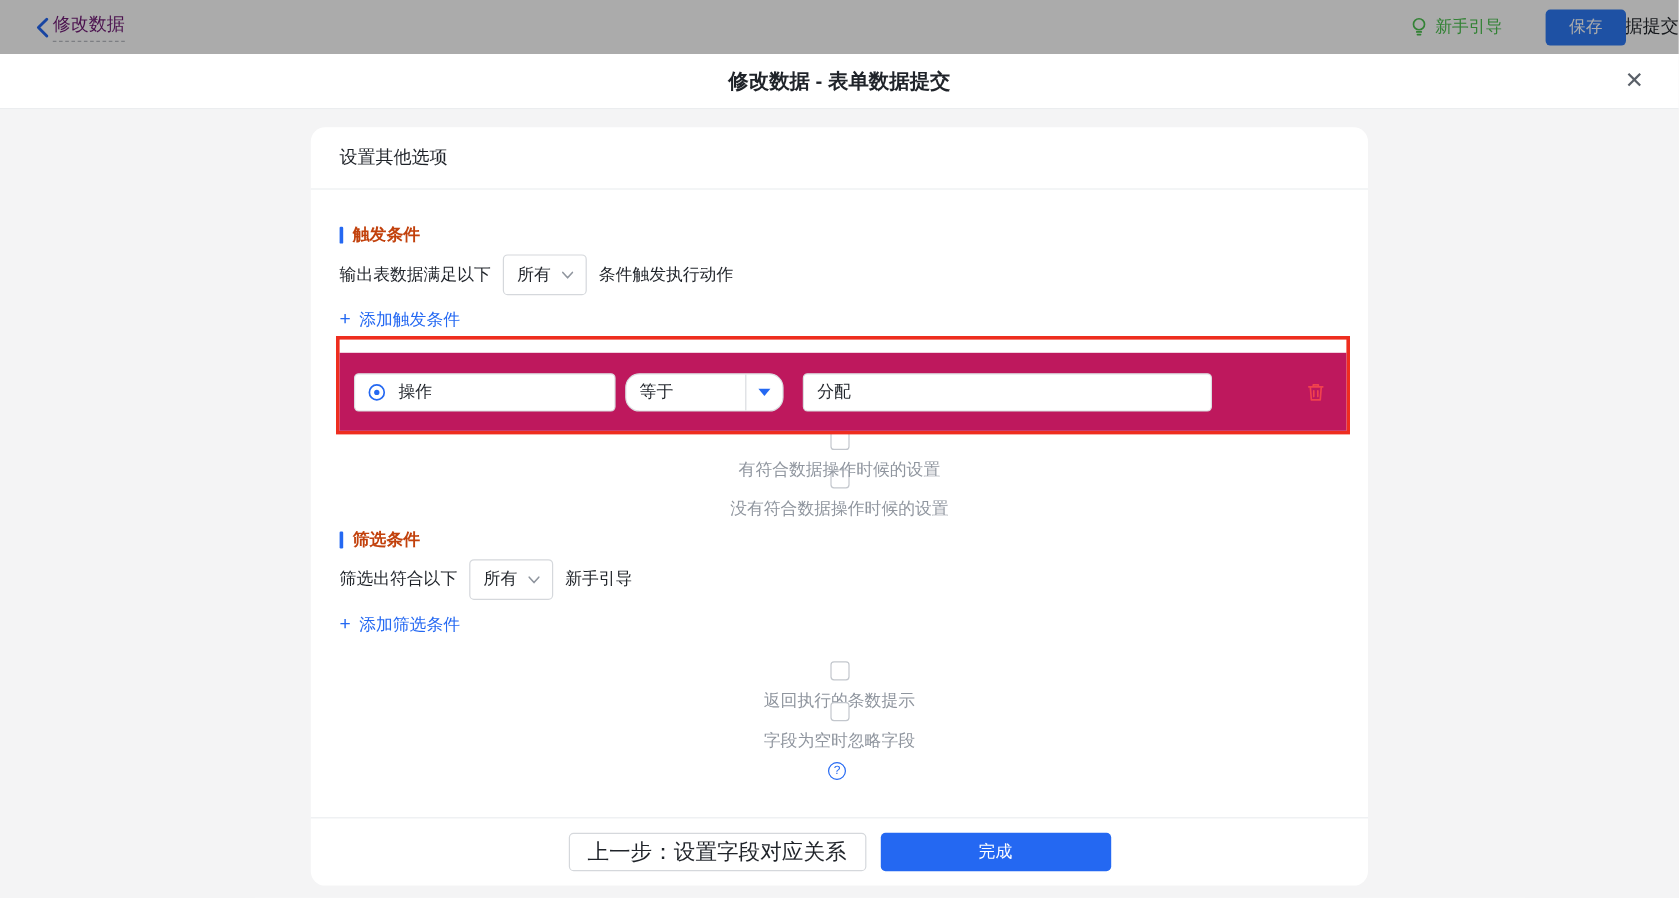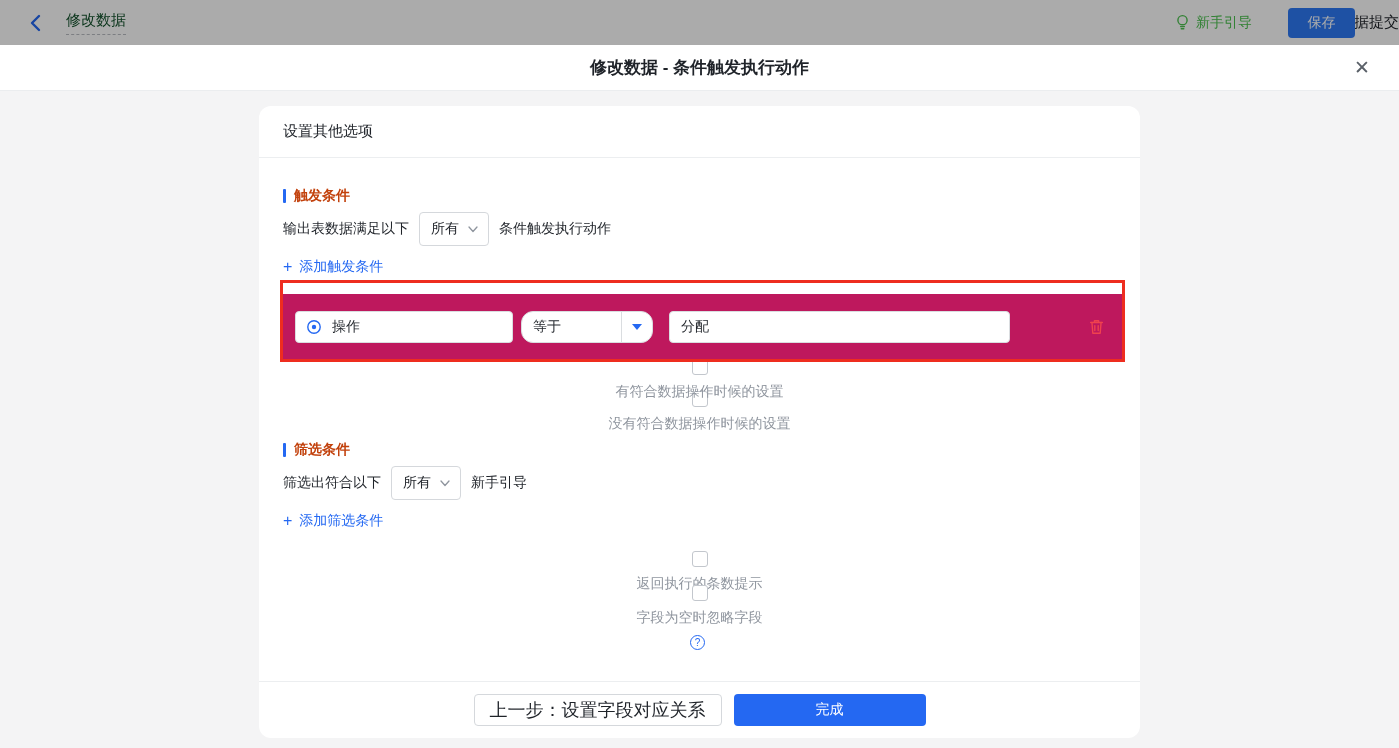--- a/index.html
+++ b/index.html
@@ -8,21 +8,21 @@
     background:#f4f4f5; color:#1f2329; }
 
   
   .topbar { position:relative; height:45px; background:#ffffff;
     display:flex; align-items:center; }
   .topbar .dim { position:absolute; inset:0; background:rgba(0,0,0,0.33);
     pointer-events:none; z-index:5; }
   .tb-left { display:flex; align-items:center; padding-left:26px; }
   .tb-back { width:18px; height:18px; display:flex; align-items:center;
     justify-content:center; cursor:pointer; color:var(--primary); }
-  .tb-title { margin-left:22px; font-size:15px; color:#14532d;
+  .tb-title { font-size:15px; color:#701a75;
     padding-bottom:4px; border-bottom:1px dashed #b9bcc2; }
   .tb-center { position:absolute; left:0; right:0; text-align:right;
     font-size:15px; color:#1f2329; pointer-events:none; }
   .tb-right { position:absolute; right:44px; display:flex; align-items:center;
     gap:36px; }
   .tb-guide { display:flex; align-items:center; gap:6px; font-size:14px;
     color:var(--guide_green); cursor:pointer; }
   .tb-save { min-width:67px; height:30px; background:var(--save_blue);
     color:#fff; font-size:14px; border:none; border-radius:4px;
     cursor:pointer; padding:0 18px; }
@@ -138,21 +138,21 @@
         <path d="M5.6 12.6h3.8M6.2 14.8h2.6" stroke="currentColor" stroke-width="1.4" stroke-linecap="round"></path>
       </svg>
       <span>新手引导</span>
     </span>
     <button class="tb-save">保存</button>
   </div>
   <div class="dim"></div>
 </div>
 
 <div class="modal-header">
-  <span class="modal-title">修改数据 - 条件触发执行动作</span>
+  <span class="modal-title">修改数据 - 表单数据提交</span>
   <button class="modal-close">✕</button>
 </div>
 
 <div class="modal-body">
   <div class="card">
 
     <div class="card-header">
       <span>设置其他选项</span>
     </div>
 

